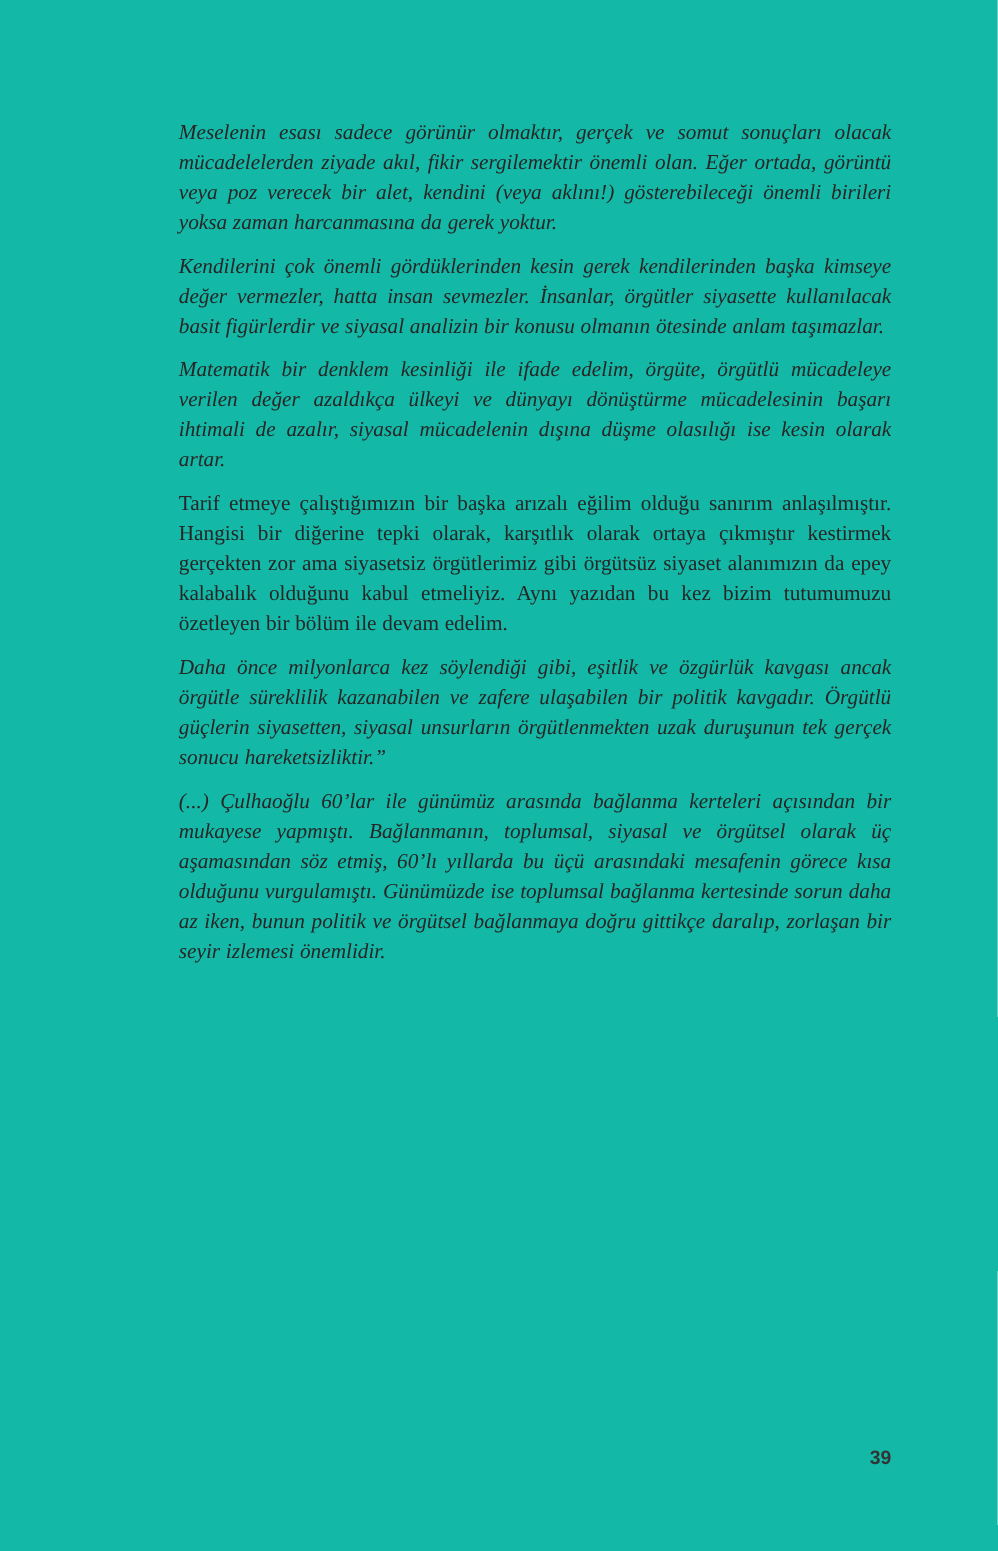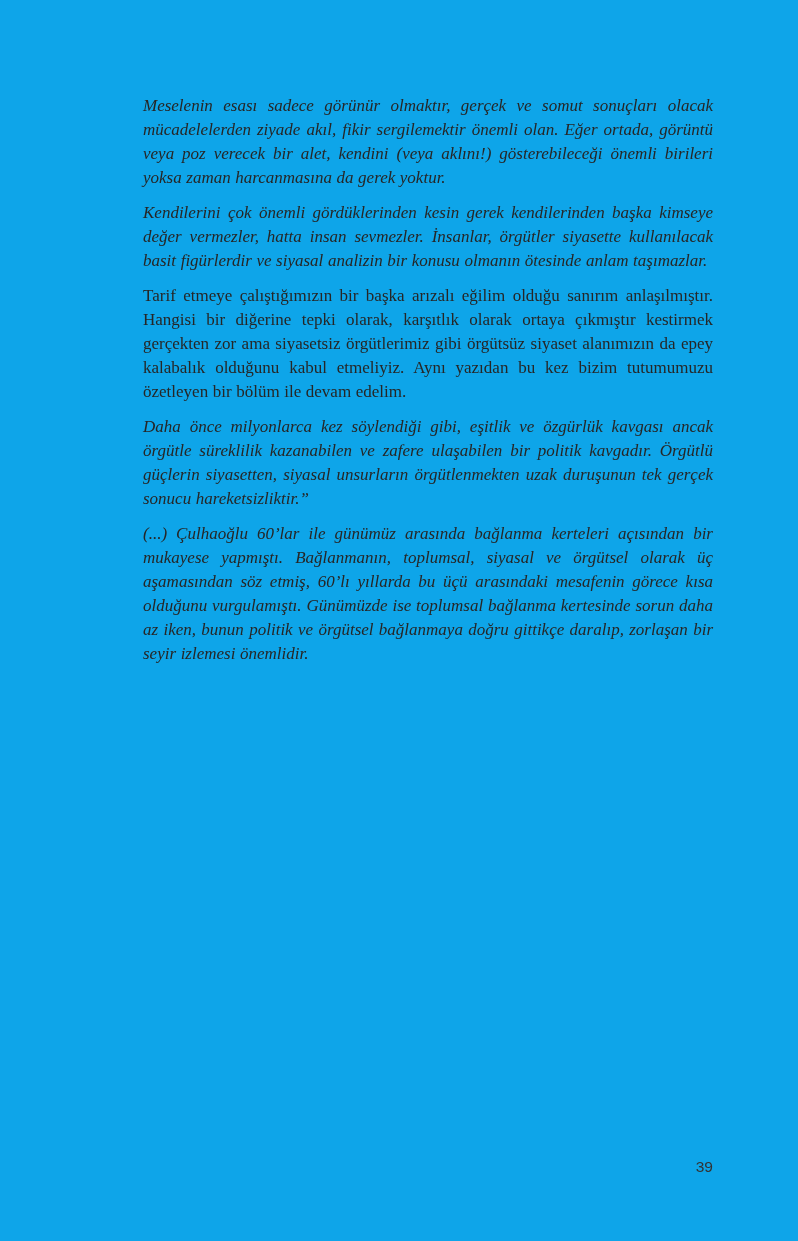--- a/index.html
+++ b/index.html
@@ -11,21 +11,21 @@
     width: 798px;
     height: 1241px;
     position: relative;
     overflow: hidden;
     font-family: "Liberation Serif", "DejaVu Serif", serif;
     color: #262626;
   }
   .sheet {
     position: absolute;
     inset: 0;
-    background: #0ea5e9;
+    background: #14b8a6;
   }
   .text-block {
     position: absolute;
     left: 143px;
     top: 94px;
     width: 570px;
   }
   .para {
     margin: 0 0 11px 0;
     font-size: 17px;
@@ -40,30 +40,31 @@
     font-style: italic;
   }
   .para.normal {
     font-style: normal;
   }
   .page-number {
     position: absolute;
     top: 1158px;
     right: 85px;
     font-family: "Liberation Sans", "DejaVu Sans", sans-serif;
-    font-weight: 400;
+    font-weight: 700;
     font-size: 15.5px;
     color: #333333;
   }
 </style>
 </head>
 <body>
 
 <div class="sheet">
   <main class="text-block" id="text-block">
       <p class="para italic" lang="tr">Meselenin esası sadece görünür olmaktır, gerçek ve somut sonuçları olacak mücadelelerden ziyade akıl, fikir sergilemektir önemli olan. Eğer ortada, görüntü veya poz verecek bir alet, kendini (veya aklını!) gösterebileceği önemli birileri yoksa zaman harcanmasına da gerek yoktur.</p>
       <p class="para italic" lang="tr">Kendilerini çok önemli gördüklerinden kesin gerek kendilerinden başka kimseye değer vermezler, hatta insan sevmezler. İnsanlar, örgütler siyasette kullanılacak basit figürlerdir ve siyasal analizin bir konusu olmanın ötesinde anlam taşımazlar.</p>
+      <p class="para italic" lang="tr">Matematik bir denklem kesinliği ile ifade edelim, örgüte, örgütlü mücadeleye verilen değer azaldıkça ülkeyi ve dünyayı dönüştürme mücadelesinin başarı ihtimali de azalır, siyasal mücadelenin dışına düşme olasılığı ise kesin olarak artar.</p>
       <p class="para normal" lang="tr">Tarif etmeye çalıştığımızın bir başka arızalı eğilim olduğu sanırım anlaşılmıştır. Hangisi bir diğerine tepki olarak, karşıtlık olarak ortaya çıkmıştır kestirmek gerçekten zor ama siyasetsiz örgütlerimiz gibi örgütsüz siyaset alanımızın da epey kalabalık olduğunu kabul etmeliyiz. Aynı yazıdan bu kez bizim tutumumuzu özetleyen bir bölüm ile devam edelim.</p>
       <p class="para italic" lang="tr">Daha önce milyonlarca kez söylendiği gibi, eşitlik ve özgürlük kavgası ancak örgütle süreklilik kazanabilen ve zafere ulaşabilen bir politik kavgadır. Örgütlü güçlerin siyasetten, siyasal unsurların örgütlenmekten uzak duruşunun tek gerçek sonucu hareketsizliktir.”</p>
       <p class="para italic" lang="tr">(...) Çulhaoğlu 60’lar ile günümüz arasında bağlanma kerteleri açısından bir mukayese yapmıştı. Bağlanmanın, toplumsal, siyasal ve örgütsel olarak üç aşamasından söz etmiş, 60’lı yıllarda bu üçü arasındaki mesafenin görece kısa olduğunu vurgulamıştı. Günümüzde ise toplumsal bağlanma kertesinde sorun daha az iken, bunun politik ve örgütsel bağlanmaya doğru gittikçe daralıp, zorlaşan bir seyir izlemesi önemlidir.</p>
     </main>
   <footer class="page-number">39</footer>
 </div>
 
 </body></html>

